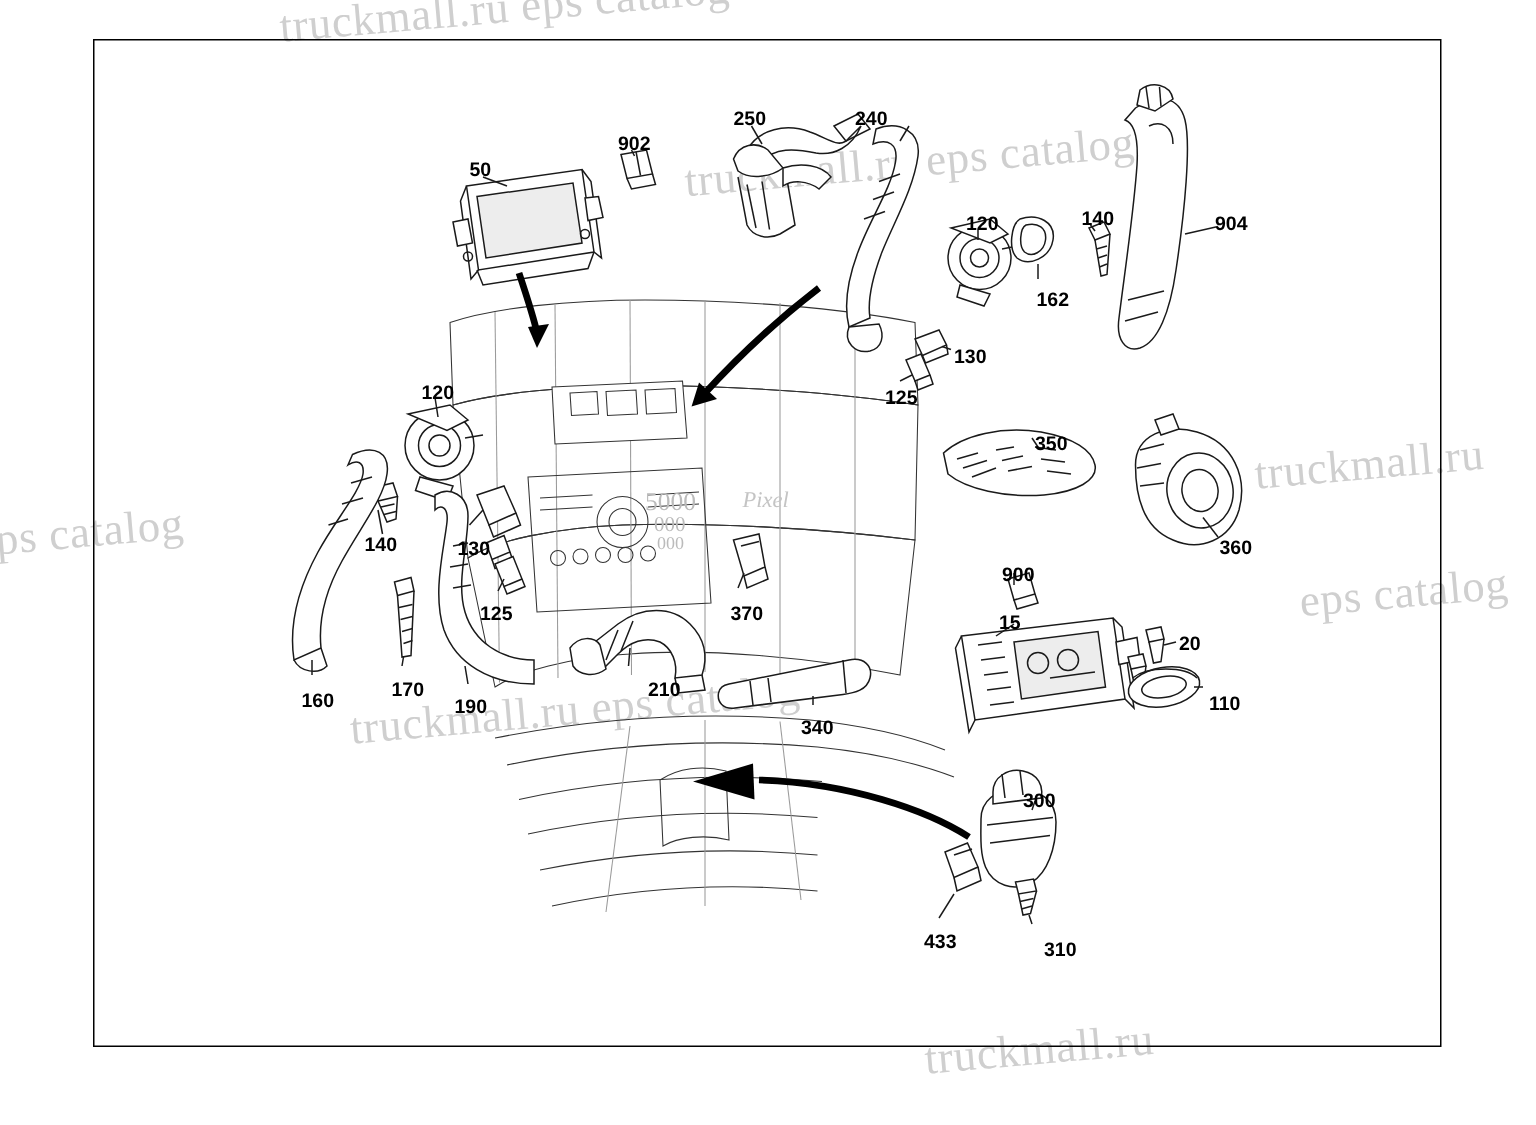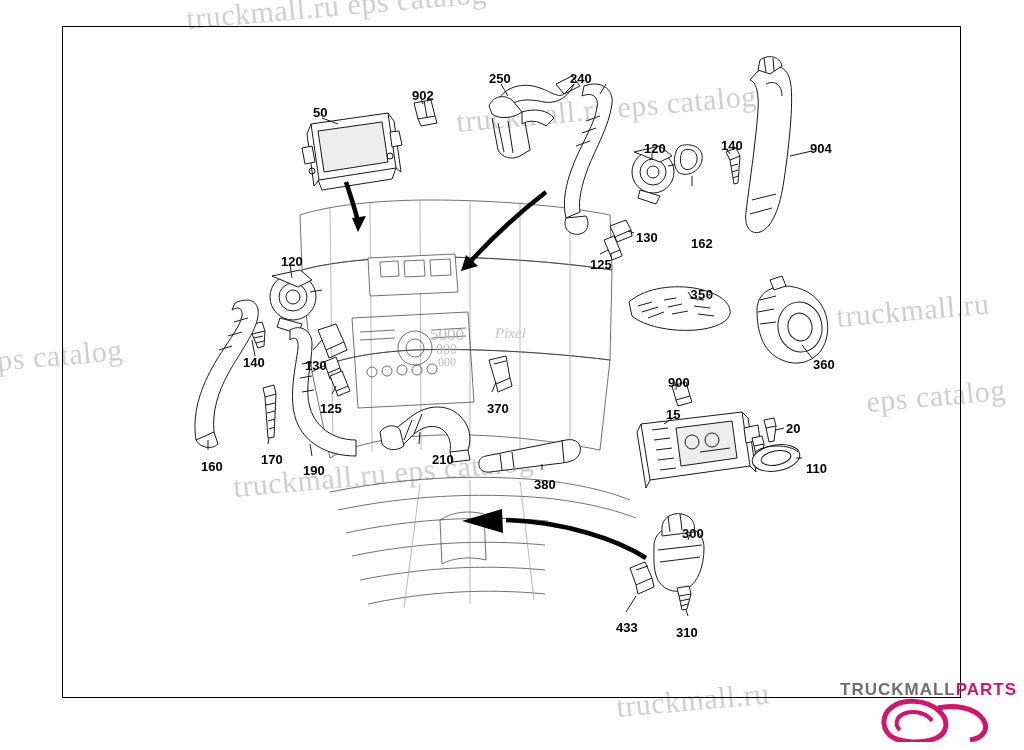--- a/index.html
+++ b/index.html
@@ -457,48 +457,38 @@
   </svg>
 
   <div>
     <div class="lbl" style="left:313px; top:105px;">50</div>
     <div class="lbl" style="left:412px; top:88px;text-align:center;">902</div>
     <div class="lbl" style="left:489px; top:71px;">250</div>
     <div class="lbl" style="left:570px; top:71px;">240</div>
     <div class="lbl" style="left:644px; top:141px;">120</div>
     <div class="lbl" style="left:721px; top:138px;">140</div>
     <div class="lbl" style="left:810px; top:141px;">904</div>
-    <div class="lbl" style="left:691px; top:192px;margin-top:44px;">162</div>
+    <div class="lbl" style="left:691px; top:192px;">162</div>
     <div class="lbl" style="left:636px; top:230px;">130</div>
     <div class="lbl" style="left:590px; top:257px;">125</div>
-    <div class="lbl" style="left:690px; top:288px;font-family:Liberation Mono, monospace;">350</div>
+    <div class="lbl" style="left:690px; top:288px;">350</div>
     <div class="lbl" style="left:813px; top:357px;">360</div>
     <div class="lbl" style="left:281px; top:254px;">120</div>
     <div class="lbl" style="left:243px; top:355px;">140</div>
     <div class="lbl" style="left:305px; top:358px;">130</div>
     <div class="lbl" style="left:320px; top:401px;">125</div>
     <div class="lbl" style="left:487px; top:401px;text-align:right;">370</div>
     <div class="lbl" style="left:668px; top:375px;">900</div>
     <div class="lbl" style="left:666px; top:407px;">15</div>
     <div class="lbl" style="left:786px; top:421px;">20</div>
     <div class="lbl" style="left:806px; top:461px;">110</div>
     <div class="lbl" style="left:201px; top:459px;">160</div>
     <div class="lbl" style="left:261px; top:452px;">170</div>
     <div class="lbl" style="left:303px; top:463px;">190</div>
     <div class="lbl" style="left:432px; top:452px;">210</div>
-    <div class="lbl" style="left:534px; top:477px;">380</div>
+    <div class="lbl" style="left:534px; top:477px;">340</div>
     <div class="lbl" style="left:682px; top:526px;">300</div>
     <div class="lbl" style="left:616px; top:620px;">433</div>
-    <div class="lbl" style="left:676px; top:625px;">310</div>
+    <div class="lbl" style="left:696px; top:625px;">310</div>
   </div>
 
-  <div class="logo">
-    <div class="logo-text">
-      <span>TRUCKMALL</span><span class="pink">PARTS</span>
-    </div>
-    <svg class="logo-mark" viewBox="0 0 130 44">
-      <path d="M16,40 C4,34 2,18 14,9 C26,0 48,2 60,12 C72,22 70,36 56,41 C44,45 26,45 16,40 Z" fill="none" stroke="#d4146c" stroke-width="5"></path>
-      <path d="M22,32 C16,27 18,18 28,15 C38,12 50,16 54,23" fill="none" stroke="#d4146c" stroke-width="4"></path>
-      <path d="M60,10 C76,6 96,10 104,20 C112,30 106,40 92,42" fill="none" stroke="#d4146c" stroke-width="5"></path>
-    </svg>
-  </div>
 
 </div>
 
 </body></html>

